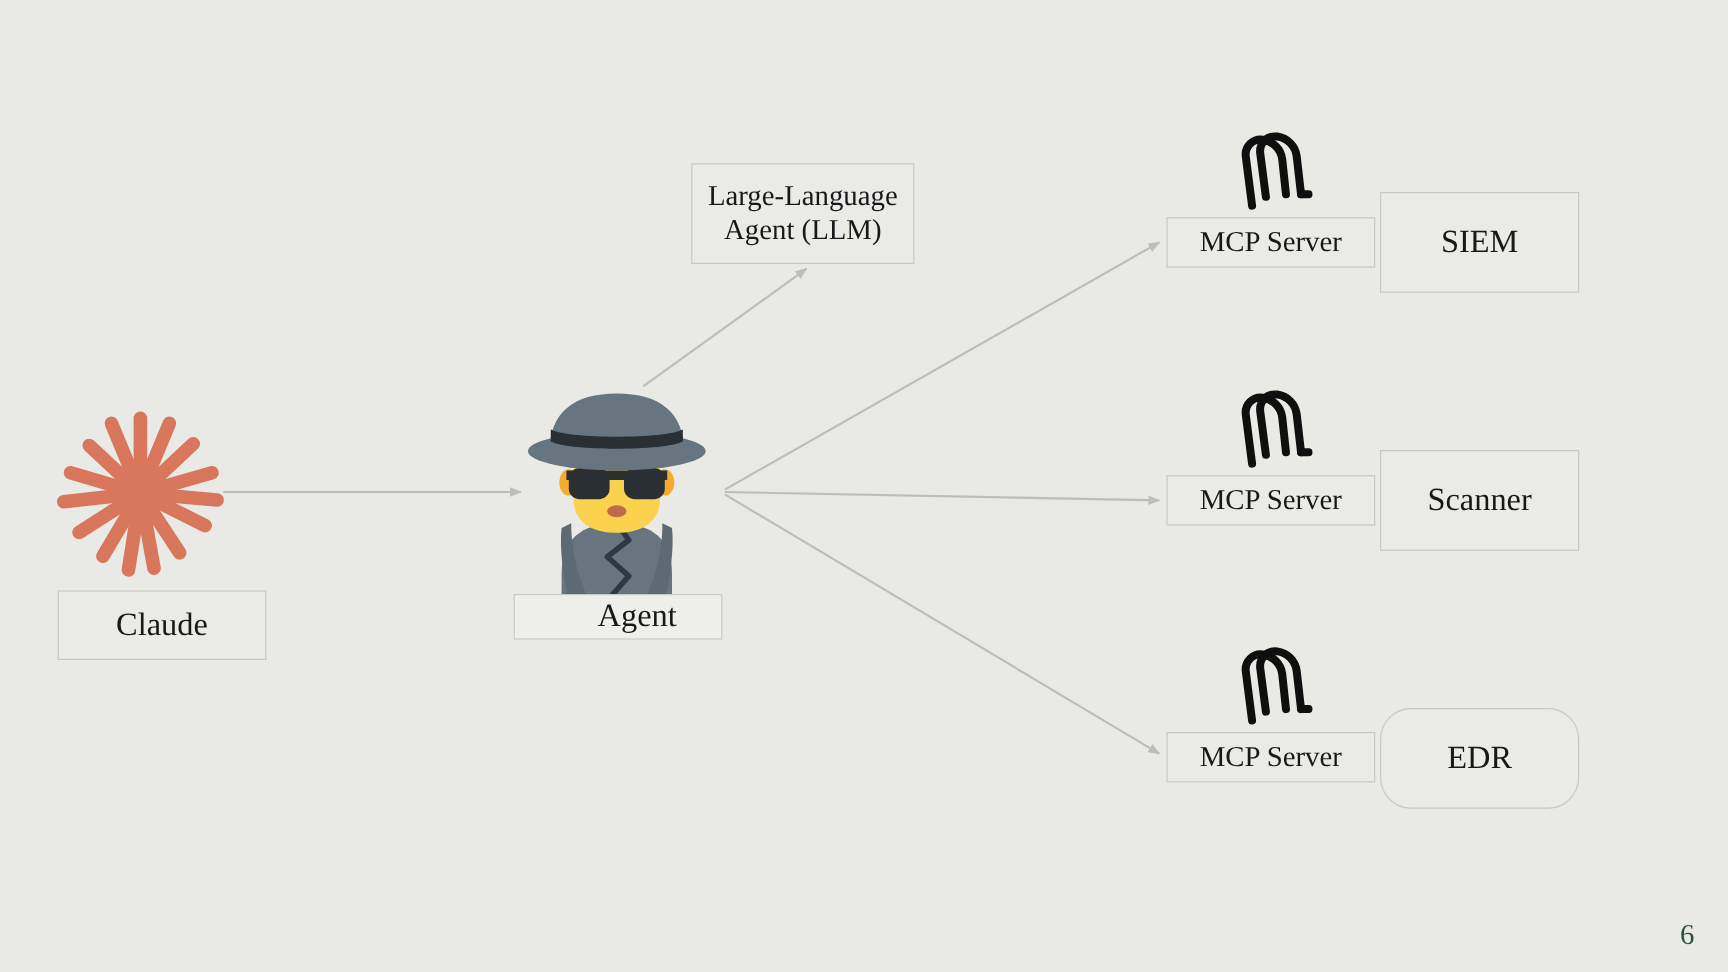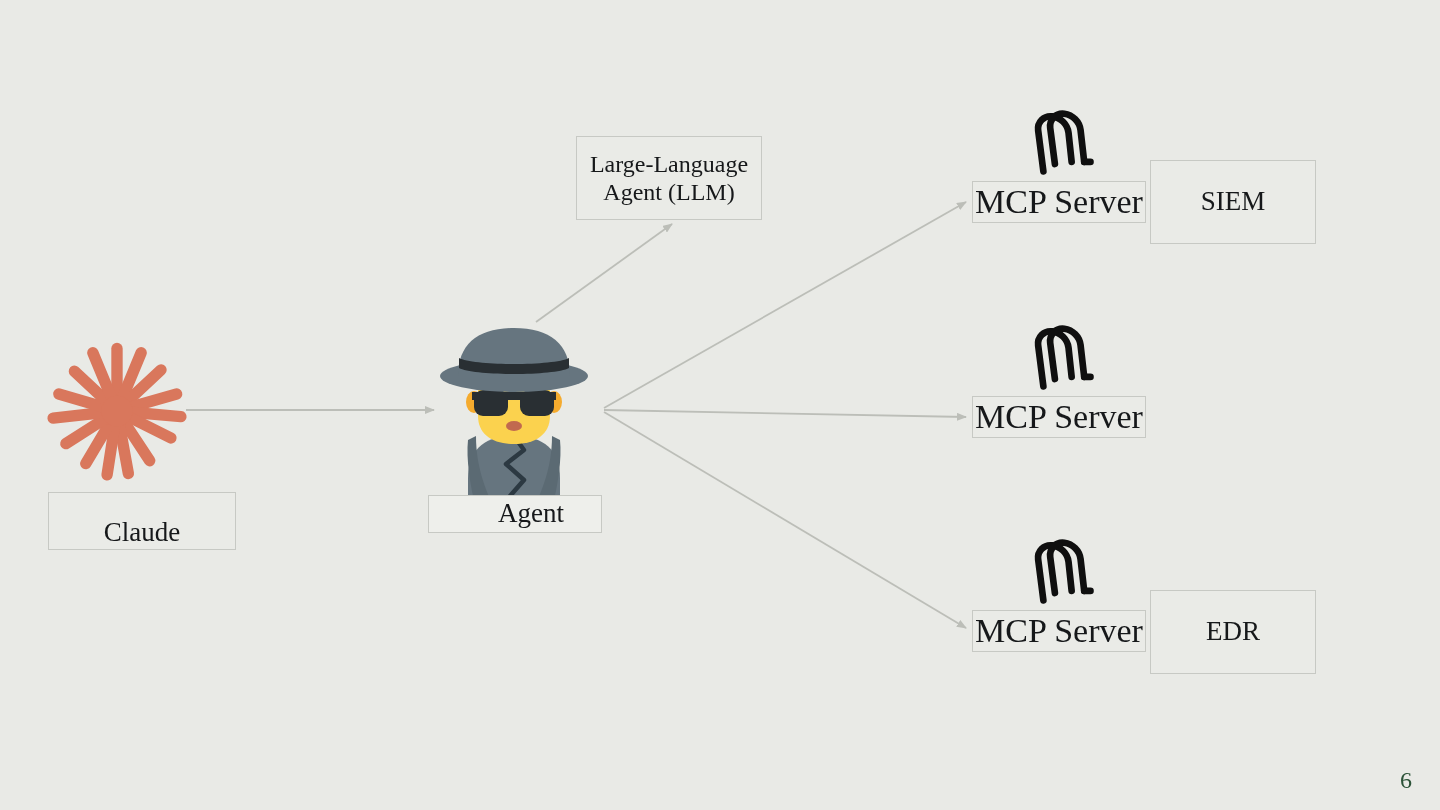--- a/index.html
+++ b/index.html
@@ -64,54 +64,53 @@
     left: 548px;
     top: 136px;
     width: 186px;
     height: 84px;
     font-size: 24px;
     margin-left: 28px;
   }
   .box.claude-label {
     left: 48px;
     top: 492px;
-    width: 188px;
+    width: 174px;
     height: 58px;
-    align-items: flex-end;
   }
   .box.agent-label {
     left: 428px;
     top: 495px;
     width: 174px;
     height: 38px;
     background: #eeefeb;
     z-index: 5;
     padding-left: 32px;
   }
 
   .box.mcp {
     width: 174px;
     height: 42px;
-    font-size: 34px;
+    font-size: 24px;
     background: #eaebe7;
     z-index: 4;
     align-items: center;
   }
   .box.mcp-1 { left: 972px; top: 181px; }
   .box.mcp-2 { left: 972px; top: 396px; }
   .box.mcp-3 { left: 972px; top: 610px; }
 
   .box.tool {
     width: 166px;
     height: 84px;
     font-size: 27px;
   }
   .box.tool-1 { left: 1150px; top: 160px; }
   .box.tool-2 { left: 1150px; top: 375px; }
-  .box.tool-3 { left: 1150px; top: 590px; }
+  .box.tool-3 { left: 1150px; top: 590px; border-radius: 26px; }
 
   
   .arrows, .figures {
     position: absolute;
     left: 0;
     top: 0;
     width: 1440px;
     height: 810px;
     pointer-events: none;
   }
@@ -263,19 +262,22 @@
   <div class="box mcp mcp-2">
     <span>MCP Server</span>
   </div>
   <div class="box mcp mcp-3">
     <span>MCP Server</span>
   </div>
 
   <div class="box tool tool-1">
     <span>SIEM</span>
   </div>
+  <div class="box tool tool-2">
+    <span>Scanner</span>
+  </div>
   <div class="box tool tool-3">
     <span>EDR</span>
   </div>
 
   <div class="page-number">6</div>
 
 </div>
 
 </body></html>

